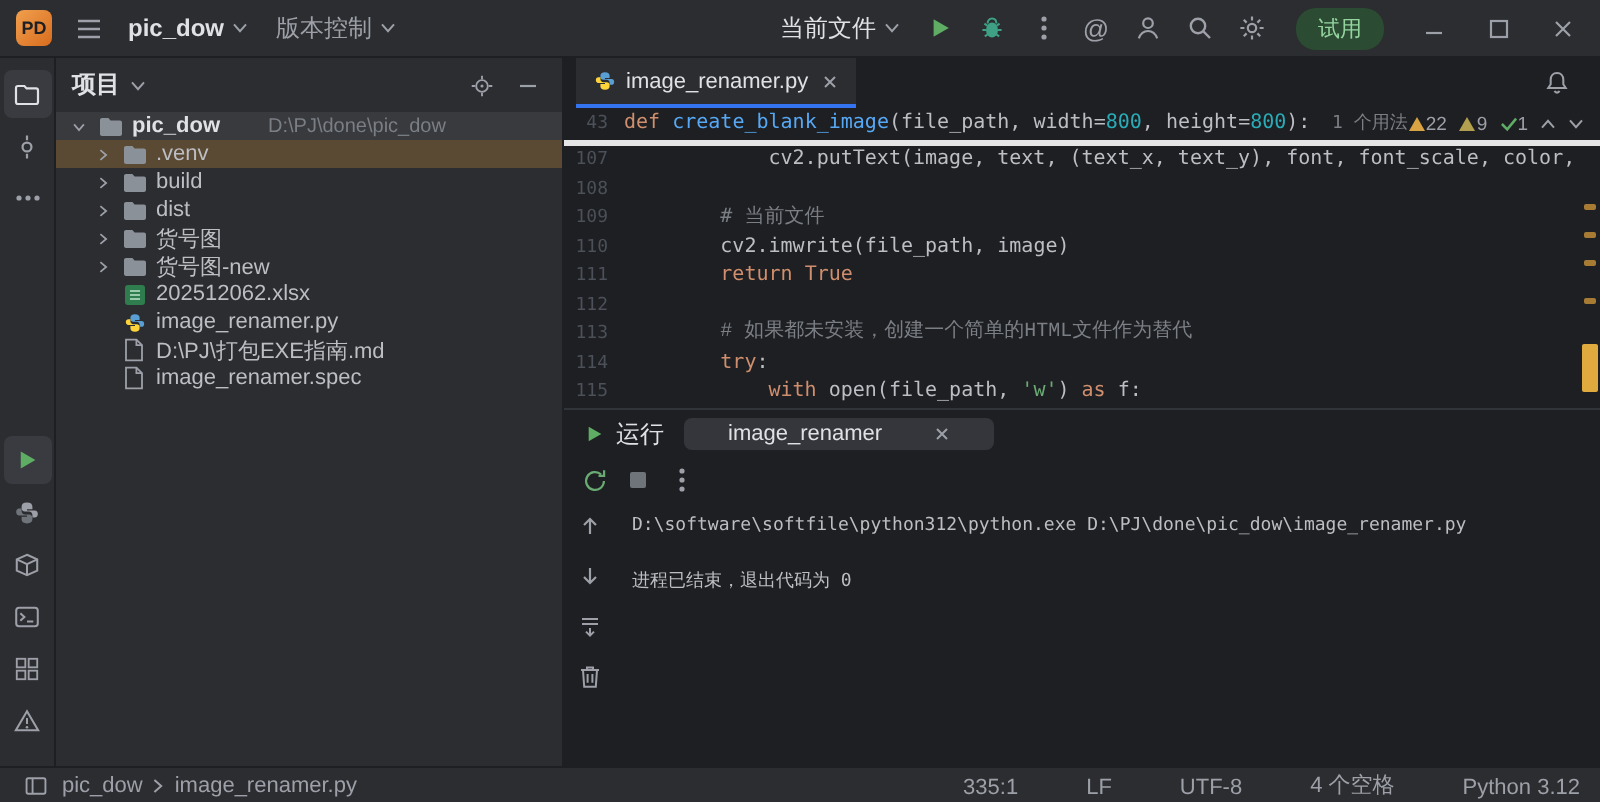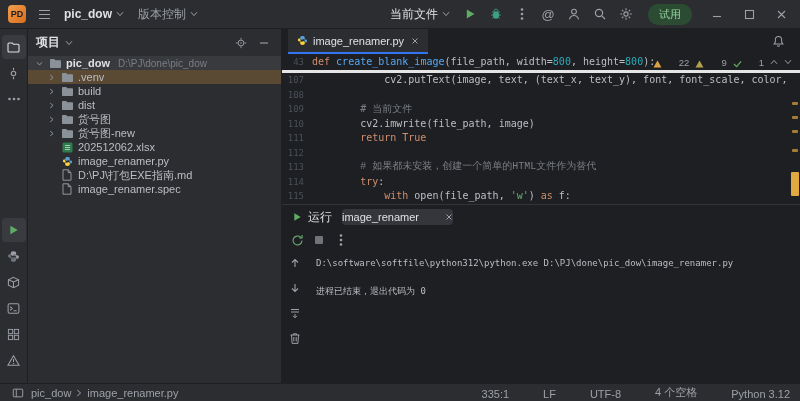--- a/index.html
+++ b/index.html
@@ -29,48 +29,48 @@
 .phead .ic{min-width:18px;height:18px}
 .tree{flex:1;overflow:hidden;font-size:11px}
 .trow{height:14px;display:flex;align-items:center;gap:4px;white-space:nowrap;overflow:hidden;padding-left:18px}
 .trow.root{padding-left:6px;background:#383a3e}
 .trow.sel{background:#5a4933}
 .tch{width:10px;flex:0 0 10px;display:flex;justify-content:center;color:#9da0a8}
 .tic{width:14px;flex:0 0 14px;display:flex;justify-content:center}
 .fold{color:#8b9199}
 .tlabel{color:#bcbec4}
 .root-label{color:#dfe1e5;font-weight:bold}
-.tpath{color:#7a7e85;margin-left:4px;font-size:10px}
+.tpath{color:#7a7e85;margin-left:20px;font-size:10px}
 
 .rightcol{flex:1;display:flex;flex-direction:column;min-width:0}
 .editorwrap{flex:0 0 175px;position:relative;display:flex;flex-direction:column;background:#1e1f22;min-width:0;overflow:hidden}
 .tabbar{flex:0 0 25px;display:flex;align-items:center;background:#1e1f22;padding-left:6px}
 .tab{height:25px;display:flex;align-items:center;gap:5px;padding:0 9px;background:#2b2d30;border-bottom:2px solid #3574f0;font-size:11px;color:#dfe1e5}
 .tclose{color:#9da0a8;display:flex;margin-left:2px}
 .bell{margin-left:auto;margin-right:10px}
 .stickyrow{flex:0 0 17px;display:flex;align-items:center;border-bottom:3px solid #e5e5e5;position:relative}
 .cl{display:flex;align-items:center;height:14.5px;line-height:14.5px;font-family:"DejaVu Sans Mono",monospace;font-size:10px;white-space:pre;width:100%;overflow:hidden;flex:0 0 auto}
 .stickyrow .cl{height:16px;line-height:16px;flex:1;min-width:0}
 .ln{flex:0 0 30px;text-align:right;padding-right:8px;color:#4b5059;font-size:9px}
 .ct{flex:1;overflow:hidden}
 .c-kw{color:#cf8e6d}.c-str{color:#6aab73}.c-com{color:#7a7e85}.c-num{color:#2aacb8}.c-fn{color:#56a8f5}.c-txt{color:#bcbec4}
 .c-hint{color:#7a7e85;font-size:9px}
 .code{flex:1;overflow:hidden;padding-right:12px}
 .insp{flex:0 0 auto;display:flex;align-items:center;gap:6px;font-size:9.5px;color:#9da0a8;padding-right:8px;background:#1e1f22;height:100%}
-.insp-it{display:flex;align-items:flex-end;gap:17px}
+.insp-it{display:flex;align-items:center;gap:0}
 .insp b{font-weight:normal}
 .insp-ch{display:flex;color:#9da0a8}
 .stripe{position:absolute;top:25px;right:0;bottom:0;width:10px}
 .mk{position:absolute;left:2px;width:6px;height:3px;background:#a77b33;border-radius:1px;display:block}
 .mkb{position:absolute;left:1px;width:8px;height:24px;background:#e0aa3e;border-radius:1px;display:block}
 
 .run{flex:1;border-top:1px solid #313438;display:flex;flex-direction:column;background:#1e1f22;min-height:0}
 .runhead{flex:0 0 24px;display:flex;align-items:center;gap:10px;padding:0 10px}
 .runtitle{display:flex;align-items:center;gap:6px;color:#dfe1e5}
-.runtab{display:flex;align-items:center;gap:24px;background:#34363b;border-radius:4px;padding:2px 0;font-size:11px;color:#dfe1e5}
+.runtab{display:flex;align-items:center;gap:24px;background:#34363b;border-radius:4px;padding:2px 22px;font-size:11px;color:#dfe1e5}
 .runbar{flex:0 0 22px;display:flex;align-items:center;gap:2px;padding:0 5px}
 .runbar .ic{min-width:20px;height:20px}
 .runbody{flex:1;display:flex;min-height:0}
 .runstrip{flex:0 0 26px;display:flex;flex-direction:column;align-items:center;gap:7px;padding-top:3px}
 .runstrip .ic{min-width:18px;height:18px}
 .console{flex:1;font-family:"DejaVu Sans Mono",monospace;font-size:9px;padding:5px 8px;overflow:hidden}
 .con-line{height:14px;line-height:14px;white-space:pre;color:#bcbec4}
 
 .statusbar{flex:0 0 18px;background:#2b2d30;border-top:1px solid #1e1f22;display:flex;align-items:center;padding:0 10px;font-size:11px;color:#9da0a8;gap:5px}
 .sb-right{margin-left:auto;display:flex;gap:34px;align-items:flex-end}

